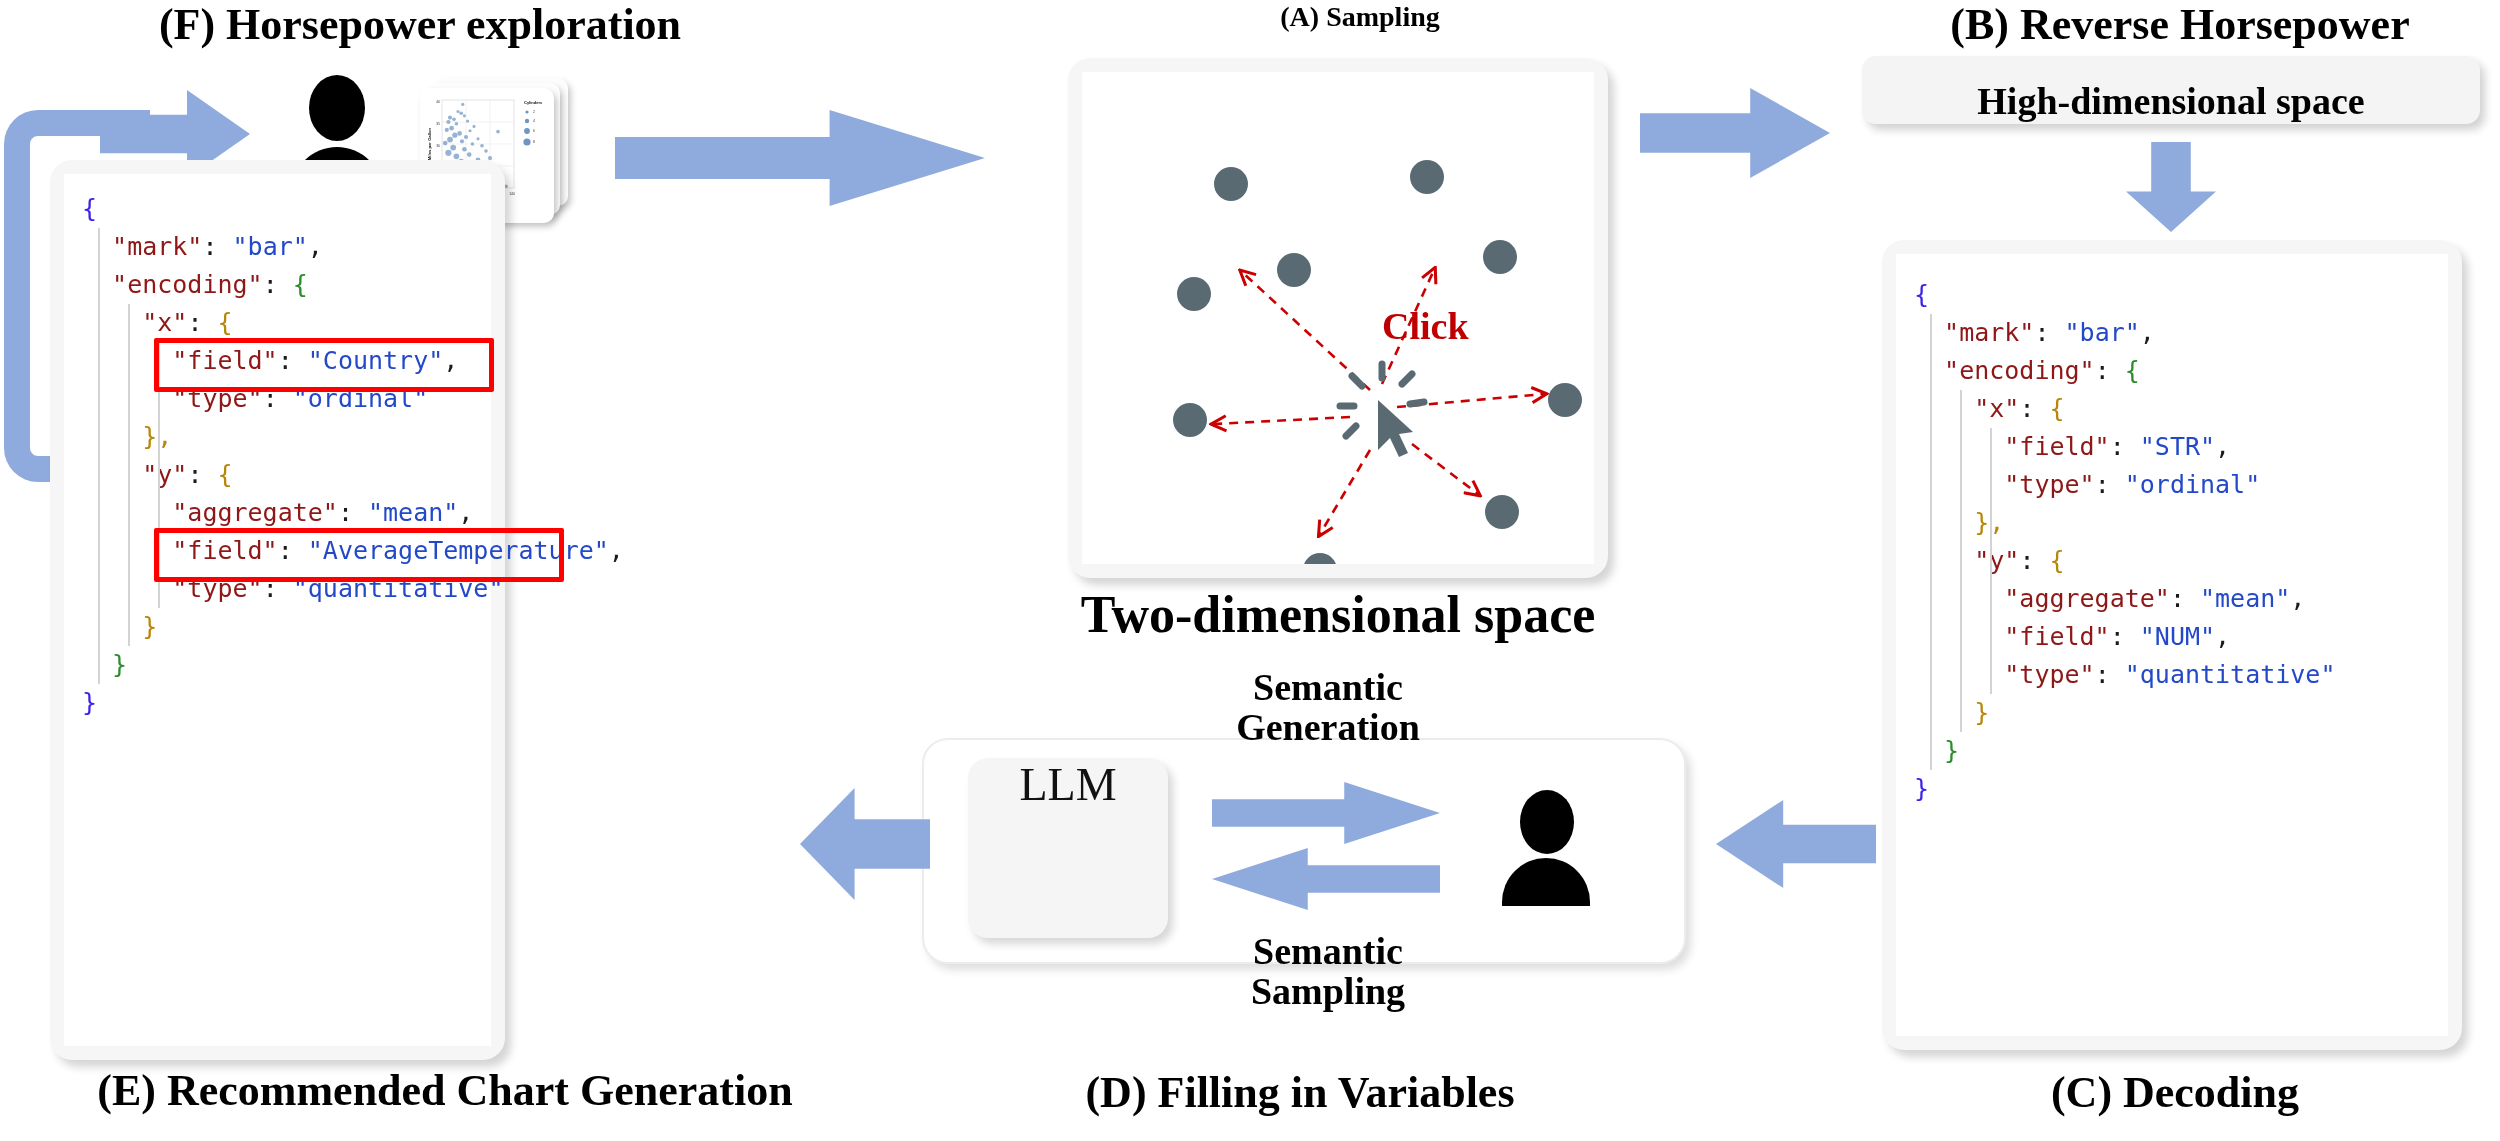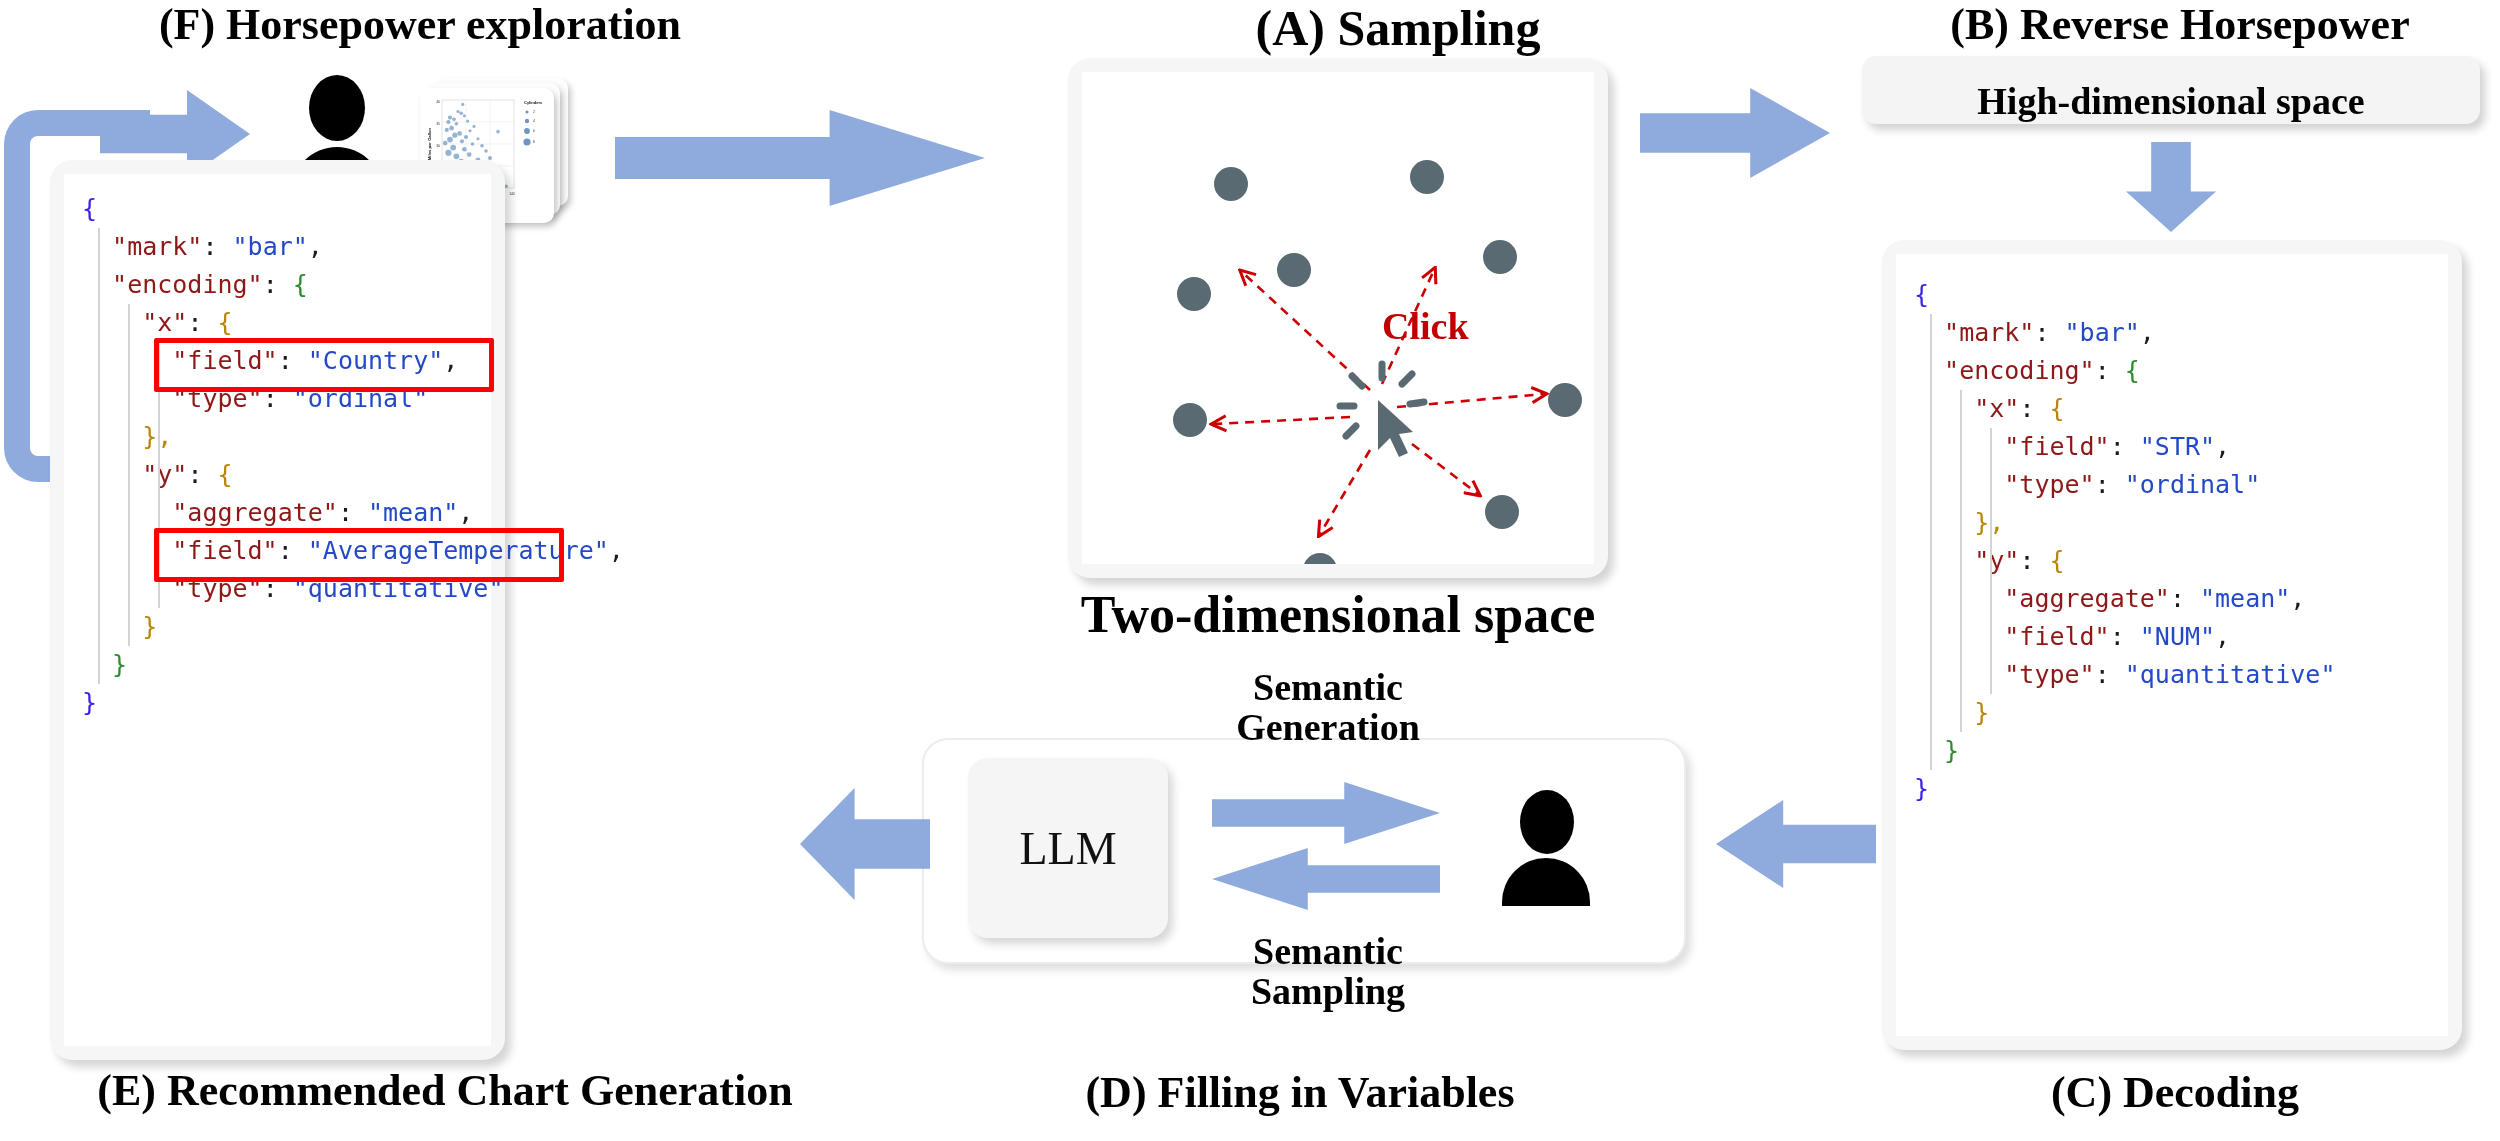--- a/index.html
+++ b/index.html
@@ -119,21 +119,21 @@
     white-space: nowrap;
   }
 
   
   .llm-box {
     position: absolute;
     background: #f5f5f5;
     border-radius: 20px;
     box-shadow: 5px 6px 8px rgba(0,0,0,0.16);
     display: flex;
-    align-items: center;
+    align-items: flex-start;
     justify-content: center;
     font-family: "Liberation Serif", serif;
     font-size: 46px;
     color: #111;
   }
 
   
   .hd-banner {
     position: absolute;
     background: #f4f4f4;
@@ -255,21 +255,21 @@
           <circle cx="71.60" cy="99.12" r="2.34"></circle>
           <circle cx="50.00" cy="98.68" r="2.86"></circle>
           <circle cx="28.40" cy="97.80" r="3.12"></circle>
         </g>
     </svg>
   </div>
 </div>
 
 <div class="abs arrow-right" style="left:615px; top:110px; width:370px; height:96px;"></div>
 
-<div class="caption abs" style="left:1118px; top:2px; width:560px; font-size:50px;">(A) Sampling</div>
+<div class="caption abs" style="left:1080px; top:2px; width:560px; font-size:28px;">(A) Sampling</div>
 
 <div class="card abs" style="left:1068px; top:58px; width:540px; height:520px;">
   <div class="card-inner">
     <svg width="512" height="492" viewBox="0 0 512 492" style="position:absolute; left:0; top:0;">
       <defs>
         <marker id="rh" viewBox="0 0 12 12" refX="9" refY="6" markerWidth="7" markerHeight="7" orient="auto-start-reverse">
           <path d="M1,1 L11,6 L1,11" fill="none" stroke="#cc0000" stroke-width="2"></path>
         </marker>
       </defs>
 

